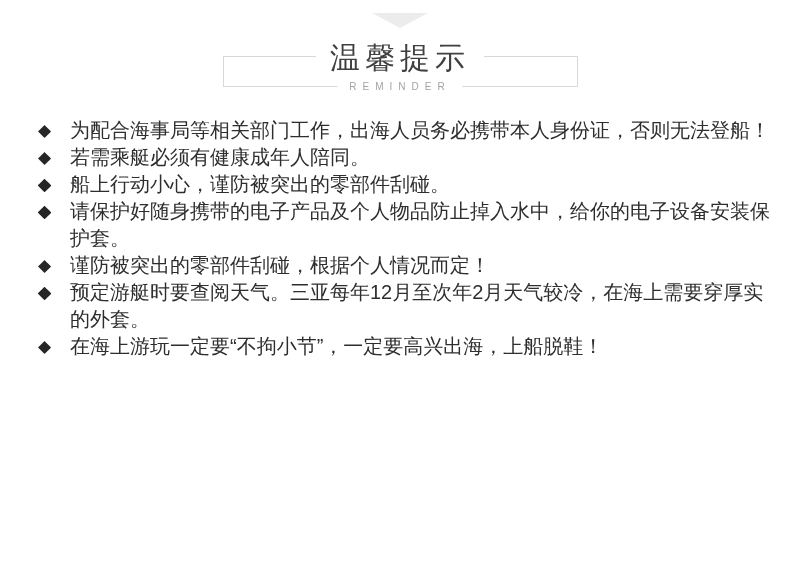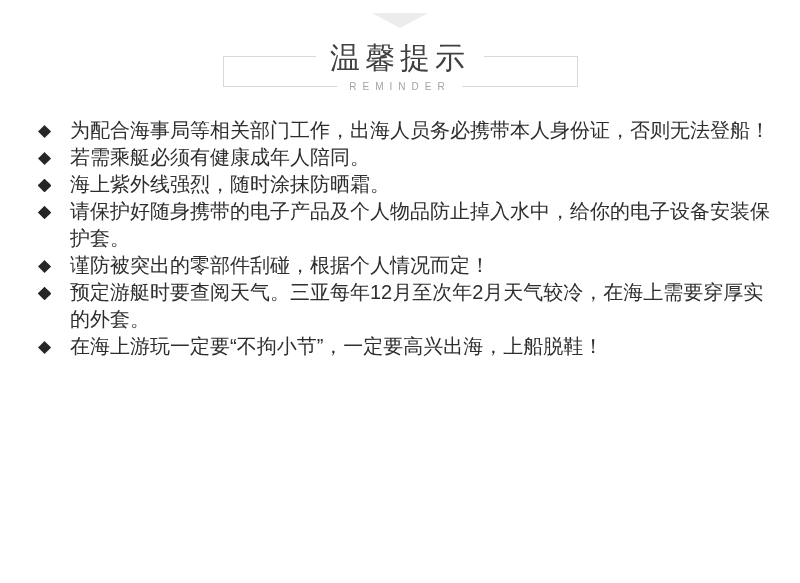--- a/index.html
+++ b/index.html
@@ -96,24 +96,24 @@
       <span>若需乘艇必须有健康成年人陪同。</span>
     </li>
     <li>
       <span class="bullet">◆</span>
     </li>
     <li>
       <span class="bullet">◆</span>
     </li>
     <li>
       <span class="bullet">◆</span>
+      <span>船上行动小心，谨防被突出的零部件刮碰。</span>
     </li>
     <li>
       <span class="bullet">◆</span>
-      <span>海上紫外线强烈，随时涂抹防晒霜。</span>
     </li>
     <li>
       <span class="bullet">◆</span>
     </li>
     <li>
       <span class="bullet">◆</span>
       <span>请保护好随身携带的电子产品及个人物品防止掉入水中，给你的电子设备安装保护套。</span>
     </li>
     <li>
       <span class="bullet">◆</span>

